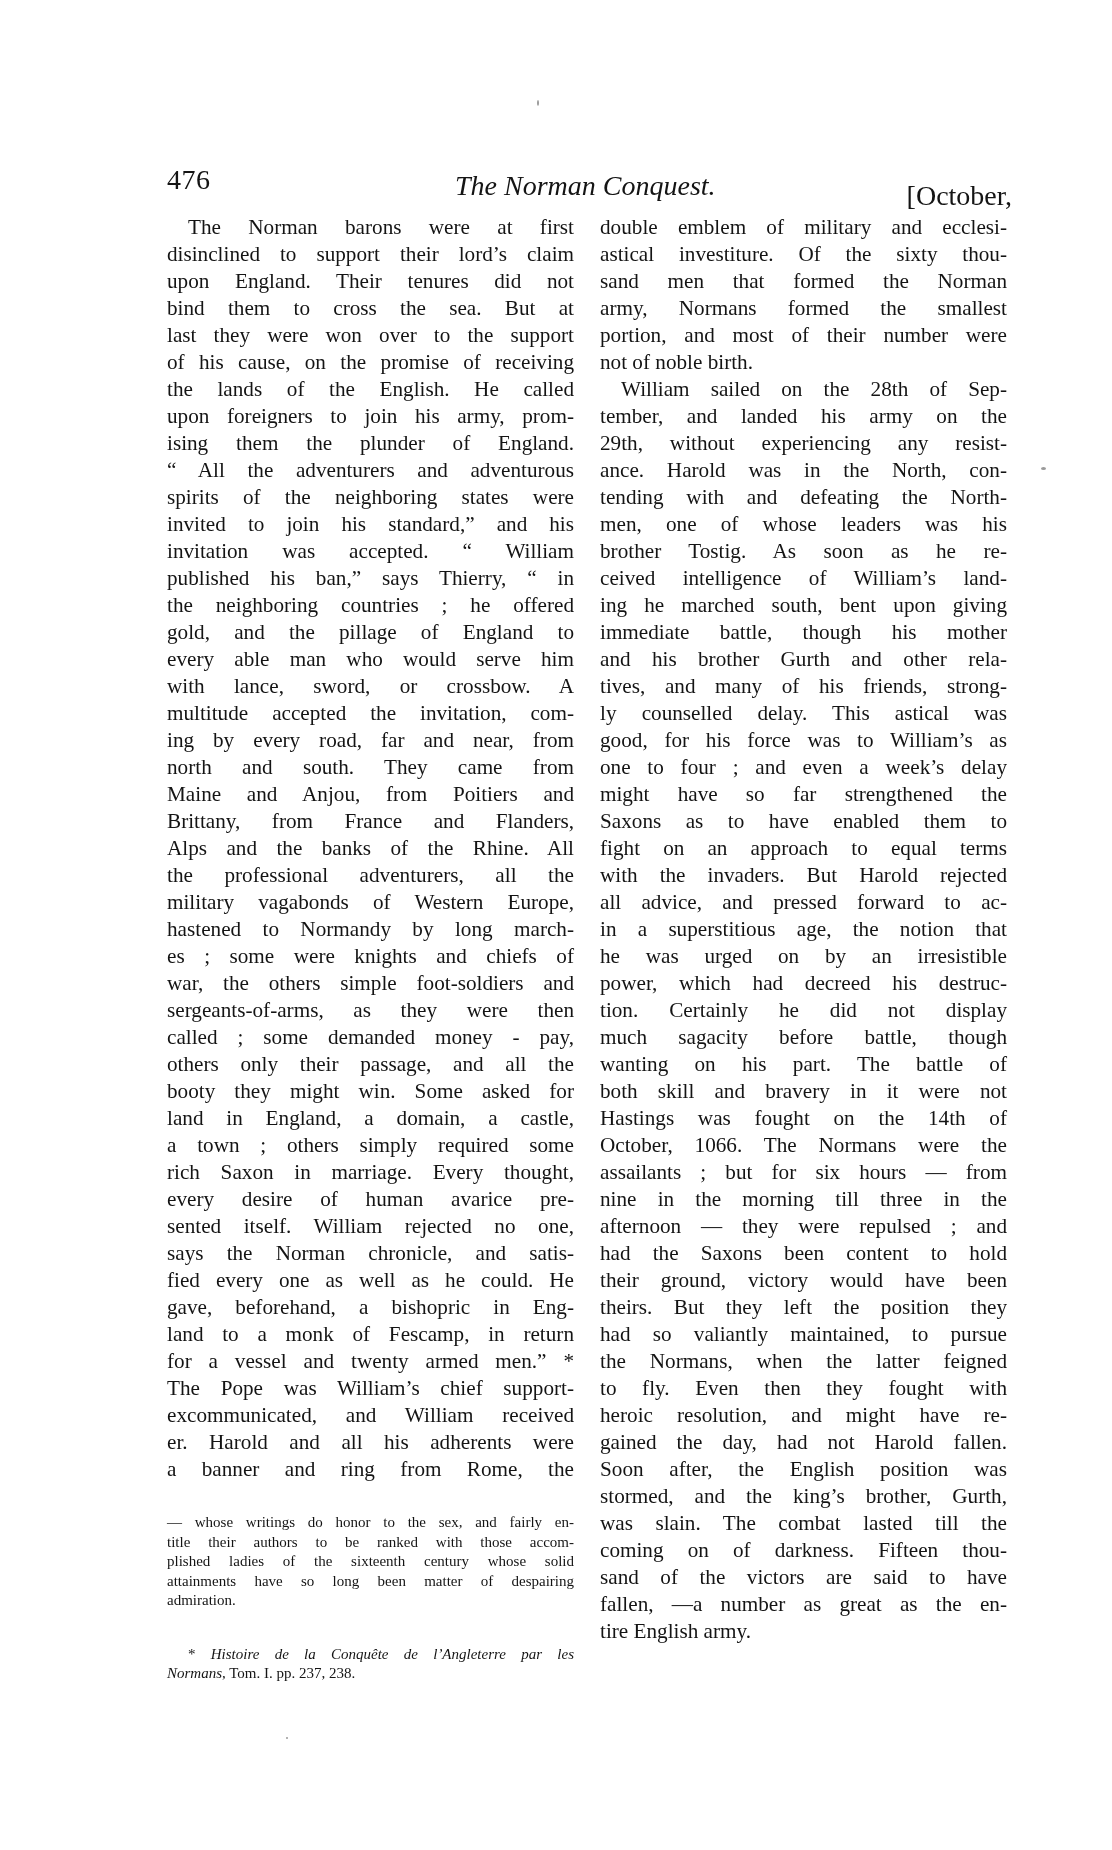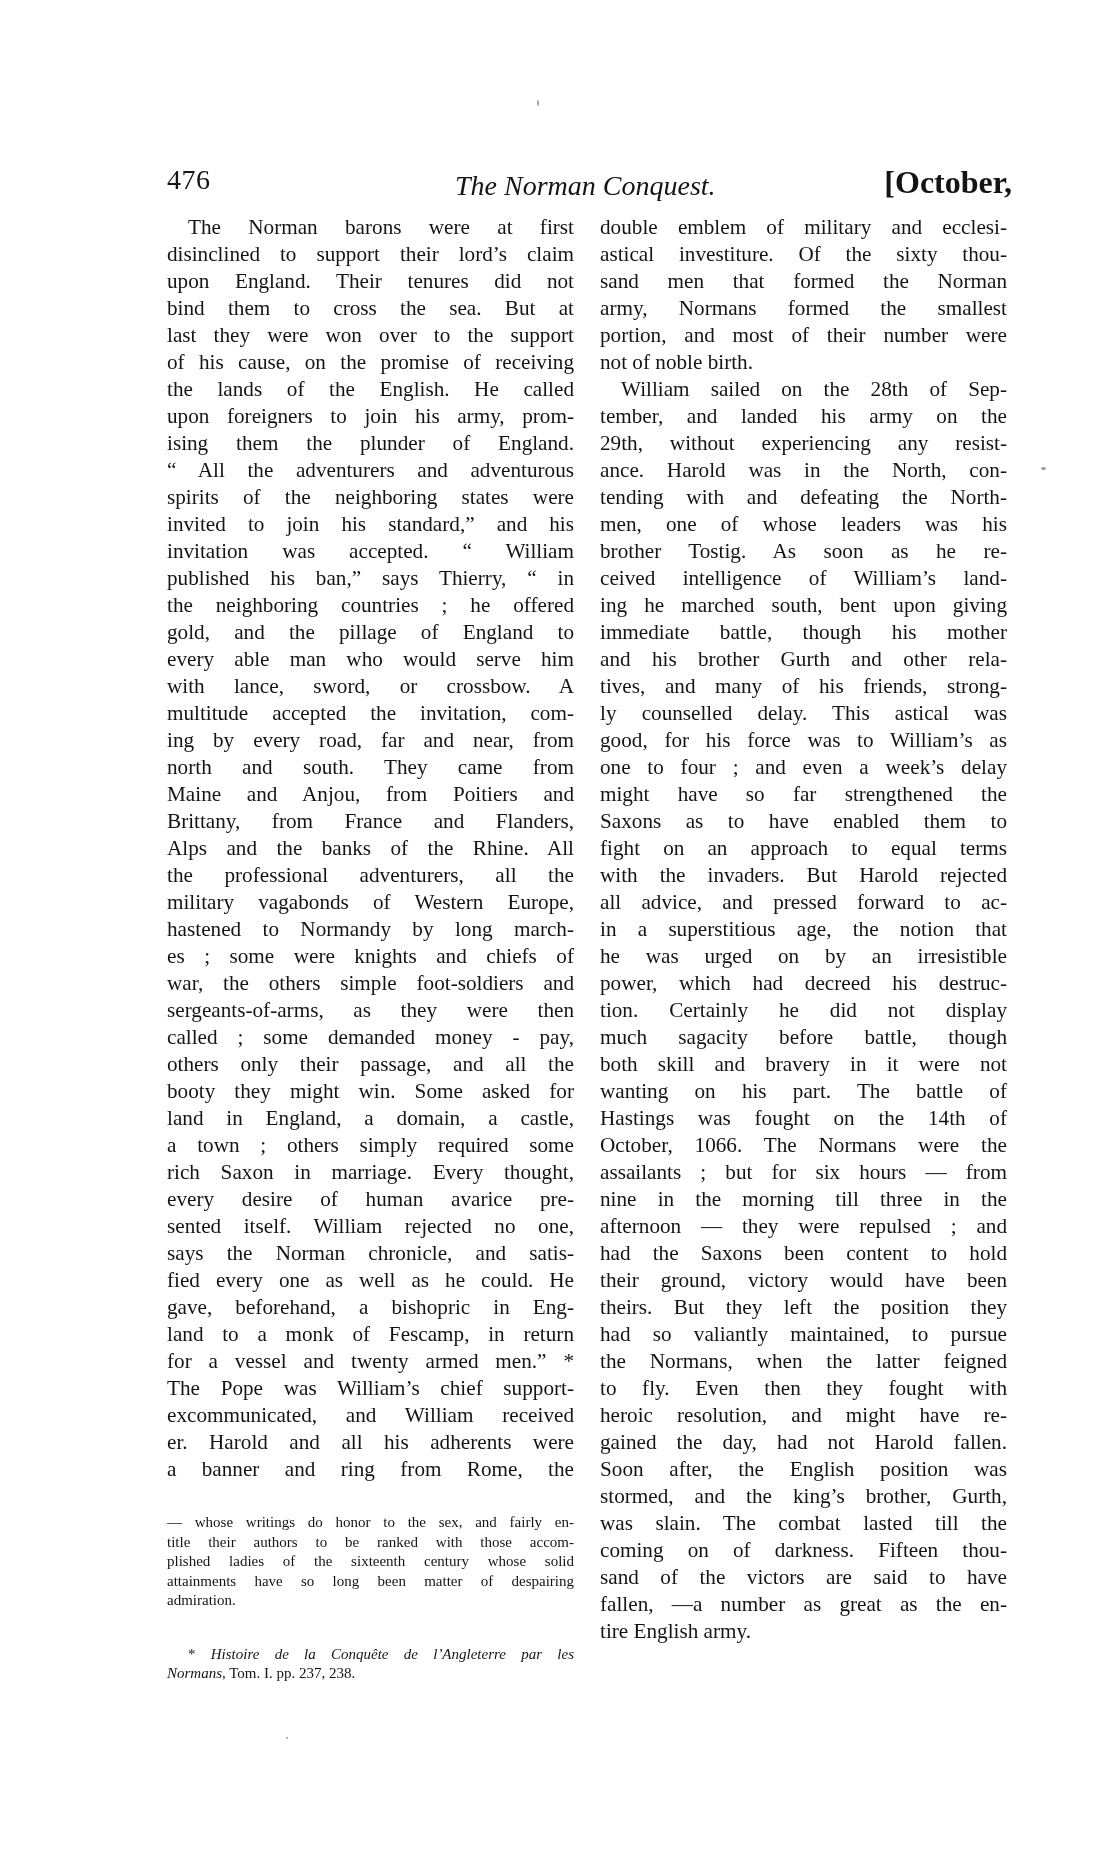--- a/index.html
+++ b/index.html
@@ -9,21 +9,21 @@
     background: #ffffff;
     position: relative;
     overflow: hidden;
     font-family: "Liberation Serif", "DejaVu Serif", serif;
     color: #141414;
   }
   .page { position: absolute; left: 0; top: 0; width: 1112px; height: 1850px; }
   .running-head { position: absolute; top: 164px; left: 167px; width: 845px; height: 36px; text-align: right; }
   .page-num { position: absolute; left: 0; top: 0; font-size: 28px; letter-spacing: 0.5px; }
   .running-title { position: absolute; left: 288px; top: 0; font-size: 28px; font-style: italic; margin-top: 6px; }
-  .running-month { position: absolute; right: 0; top: 0; font-size: 32px; font-weight: bold; }
+  .running-month { position: absolute; right: 0; top: 16px; font-size: 28px; }
   .col { position: absolute; top: 214px; width: 407px; }
   .col.left { left: 167px; }
   .col.right { left: 600px; }
   .line {
     height: 27px; line-height: 27px; font-size: 21.2px;
     text-align: justify; text-align-last: justify; white-space: nowrap; overflow: visible;
   }
   .line.last { text-align-last: left; }
   .line.indent { text-indent: 21px; }
   .footnotes { position: absolute; left: 167px; top: 1513px; width: 407px; }
@@ -122,22 +122,22 @@
       <div class="line">might have so far strengthened the</div>
       <div class="line">Saxons as to have enabled them to</div>
       <div class="line">fight on an approach to equal terms</div>
       <div class="line">with the invaders.  But Harold rejected</div>
       <div class="line">all advice, and pressed forward to ac-</div>
       <div class="line">in a superstitious age, the notion that</div>
       <div class="line">he was urged on by an irresistible</div>
       <div class="line">power, which had decreed his destruc-</div>
       <div class="line">tion.  Certainly he did not display</div>
       <div class="line">much sagacity before battle, though</div>
+      <div class="line">wanting on his part.  The battle of</div>
       <div class="line">both skill and bravery in it were not</div>
-      <div class="line">wanting on his part.  The battle of</div>
       <div class="line">Hastings was fought on the 14th of</div>
       <div class="line">October, 1066.  The Normans were the</div>
       <div class="line">assailants ; but for six hours — from</div>
       <div class="line">nine in the morning till three in the</div>
       <div class="line">afternoon — they were repulsed ; and</div>
       <div class="line">had the Saxons been content to hold</div>
       <div class="line">their ground, victory would have been</div>
       <div class="line">theirs.  But they left the position they</div>
       <div class="line">had so valiantly maintained, to pursue</div>
       <div class="line">the Normans, when the latter feigned</div>

